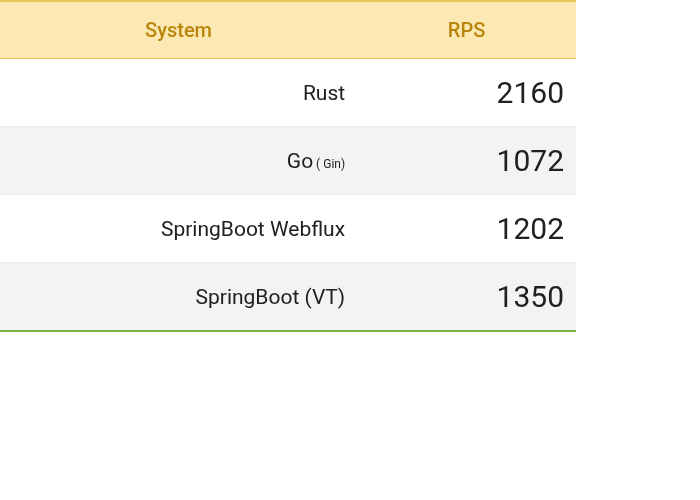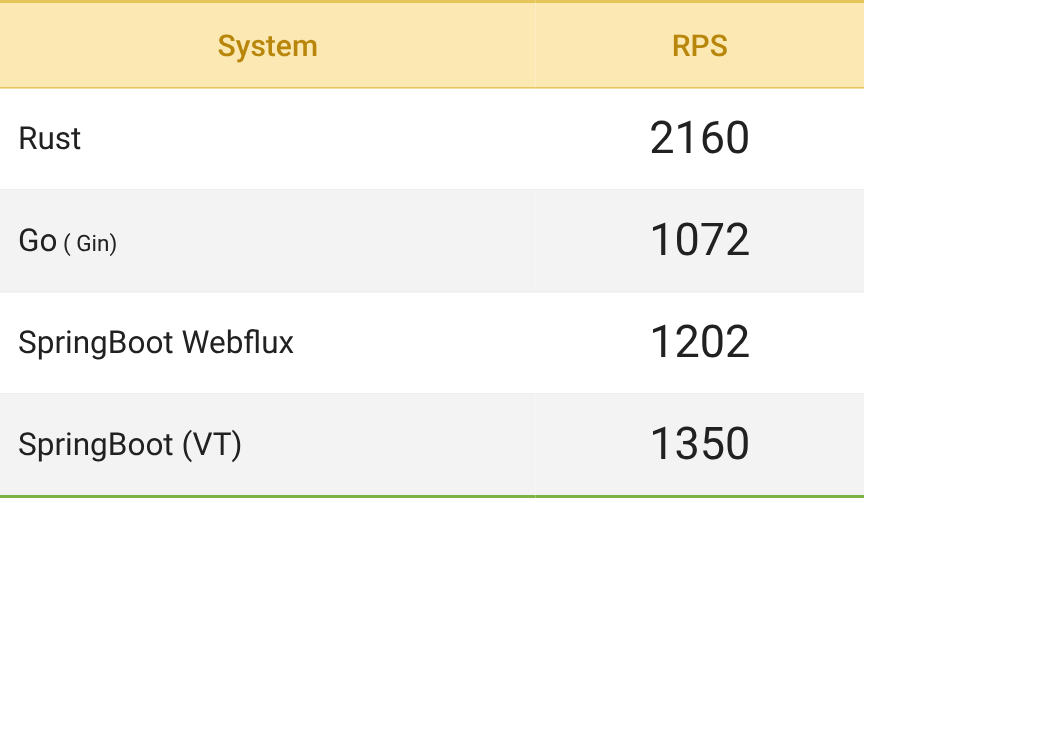--- a/index.html
+++ b/index.html
@@ -30,37 +30,37 @@
     .header-cell.rps { width: 38%; }
     .data-row {
       border-bottom: 1px solid #eee;
     }
     .data-row:nth-child(odd) { background: #fff; }
     .data-row:nth-child(even) { background: #f3f3f3; }
     .data-row:last-child {
       border-bottom: 2px solid #7cb342;
     }
     .cell-system {
-      text-align: left;
+      text-align: right;
       font-size: 21px;
       color: #212121;
       padding: 20px 12px;
       vertical-align: middle;
       margin-left: 34px;
     }
     .cell-rps {
-      text-align: center;
+      text-align: right;
       font-size: 30px;
       color: #212121;
       padding: 16px 12px;
       vertical-align: middle;
       font-weight: 400;
     }
     .sub {
-      font-size: 15px;
+      font-size: 12px;
       color: #212121;
     }
   </style>
 </head>
 <body>
 
 <table class="table">
   <thead>
     <tr class="header-row">
       <th class="header-cell system">System</th>

